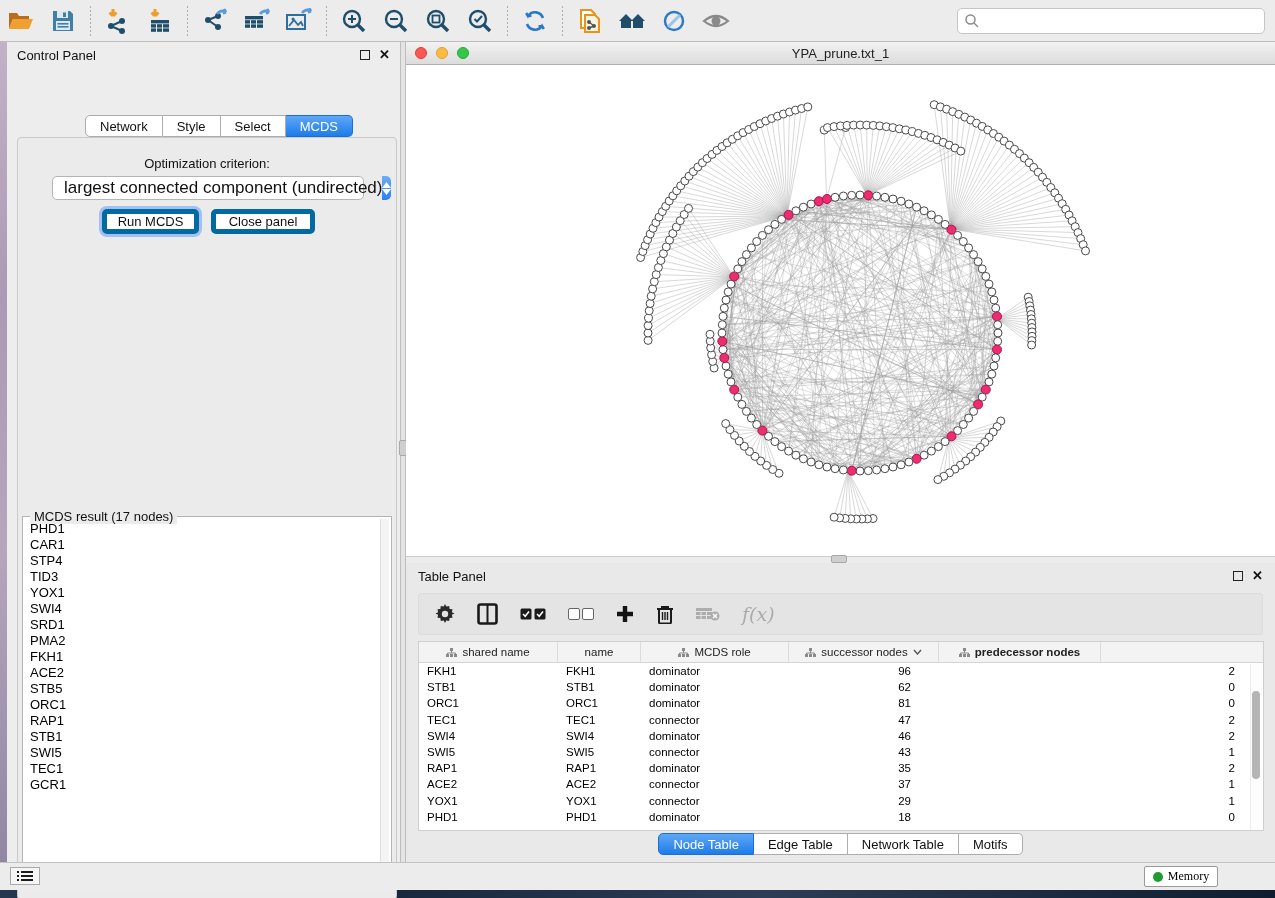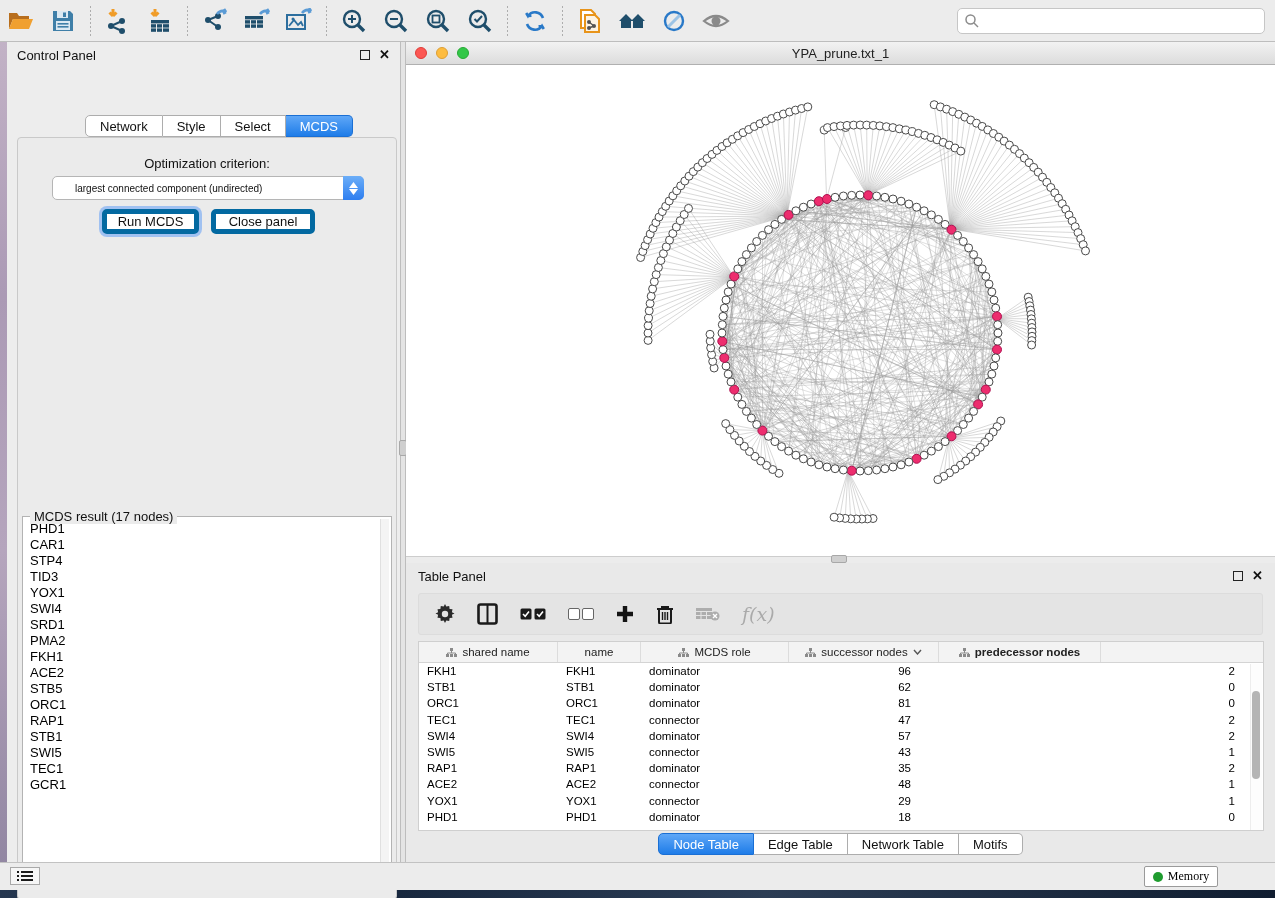--- a/index.html
+++ b/index.html
@@ -42,21 +42,21 @@
   .seg-tab.first { border-left:1px solid #adadad; border-radius:5px 0 0 5px; }
   .seg-tab.last { border-radius:0 5px 5px 0; }
   .seg-tab.active { background:linear-gradient(#5fa7f7,#1e7ce8); color:#fff; border-color:#1a6fd4; }
 
   #cp-pane { position:absolute; left:10px; top:95px; width:380px; height:763px;
     border:1px solid #c9c9c9; border-radius:4px; background:#ebebeb; }
   #opt-label { position:absolute; left:0; top:18px; width:100%; text-align:center;
     font-size:13px; color:#111; }
   #criterion-select { position:absolute; left:34px; top:38px; width:312px; height:24px;
     background:#fff; border:1px solid #b5b5b5; border-radius:5px; display:flex; align-items:center; }
-  #criterion-value { flex:1; font-size:10px; padding-left:22px; color:#111; white-space:nowrap; }
+  #criterion-value { flex:1; font-size:17px; padding-left:11px; color:#111; white-space:nowrap; }
   #criterion-stepper { width:21px; height:24px; margin-right:-1px; border-radius:0 5px 5px 0;
     background:linear-gradient(#6caef8,#2d7ef0); display:flex; flex-direction:column;
     align-items:center; justify-content:center; gap:1px; }
   #criterion-stepper svg { display:block; }
   .cp-btn { position:absolute; top:71px; height:25px; background:#fff;
     border:5px solid #0369a1; border-radius:5px; font-size:13px; color:#111;
     display:flex; align-items:center; justify-content:center; }
   #run-btn { left:84px; width:97px; box-shadow:0 0 0 3px rgba(110,165,245,.6); }
   #close-panel-btn { left:193px; width:104px; }
 
@@ -1322,42 +1322,42 @@
             <div class="nt-cell al" style="width: 139px;">TEC1</div>
             <div class="nt-cell al" style="width: 83px;">TEC1</div>
             <div class="nt-cell al" style="width: 148px;">connector</div>
             <div class="nt-cell ar" style="width: 136px;">47</div>
             <div class="nt-cell ar" style="width: 324px;">2</div>
           </div>
           <div class="nt-row">
             <div class="nt-cell al" style="width: 139px;">SWI4</div>
             <div class="nt-cell al" style="width: 83px;">SWI4</div>
             <div class="nt-cell al" style="width: 148px;">dominator</div>
-            <div class="nt-cell ar" style="width: 136px;">57</div>
+            <div class="nt-cell ar" style="width: 136px;">46</div>
             <div class="nt-cell ar" style="width: 324px;">2</div>
           </div>
           <div class="nt-row">
             <div class="nt-cell al" style="width: 139px;">SWI5</div>
             <div class="nt-cell al" style="width: 83px;">SWI5</div>
             <div class="nt-cell al" style="width: 148px;">connector</div>
             <div class="nt-cell ar" style="width: 136px;">43</div>
             <div class="nt-cell ar" style="width: 324px;">1</div>
           </div>
           <div class="nt-row">
             <div class="nt-cell al" style="width: 139px;">RAP1</div>
             <div class="nt-cell al" style="width: 83px;">RAP1</div>
             <div class="nt-cell al" style="width: 148px;">dominator</div>
             <div class="nt-cell ar" style="width: 136px;">35</div>
             <div class="nt-cell ar" style="width: 324px;">2</div>
           </div>
           <div class="nt-row">
             <div class="nt-cell al" style="width: 139px;">ACE2</div>
             <div class="nt-cell al" style="width: 83px;">ACE2</div>
             <div class="nt-cell al" style="width: 148px;">connector</div>
-            <div class="nt-cell ar" style="width: 136px;">48</div>
+            <div class="nt-cell ar" style="width: 136px;">37</div>
             <div class="nt-cell ar" style="width: 324px;">1</div>
           </div>
           <div class="nt-row">
             <div class="nt-cell al" style="width: 139px;">YOX1</div>
             <div class="nt-cell al" style="width: 83px;">YOX1</div>
             <div class="nt-cell al" style="width: 148px;">connector</div>
             <div class="nt-cell ar" style="width: 136px;">29</div>
             <div class="nt-cell ar" style="width: 324px;">1</div>
           </div>
           <div class="nt-row">

